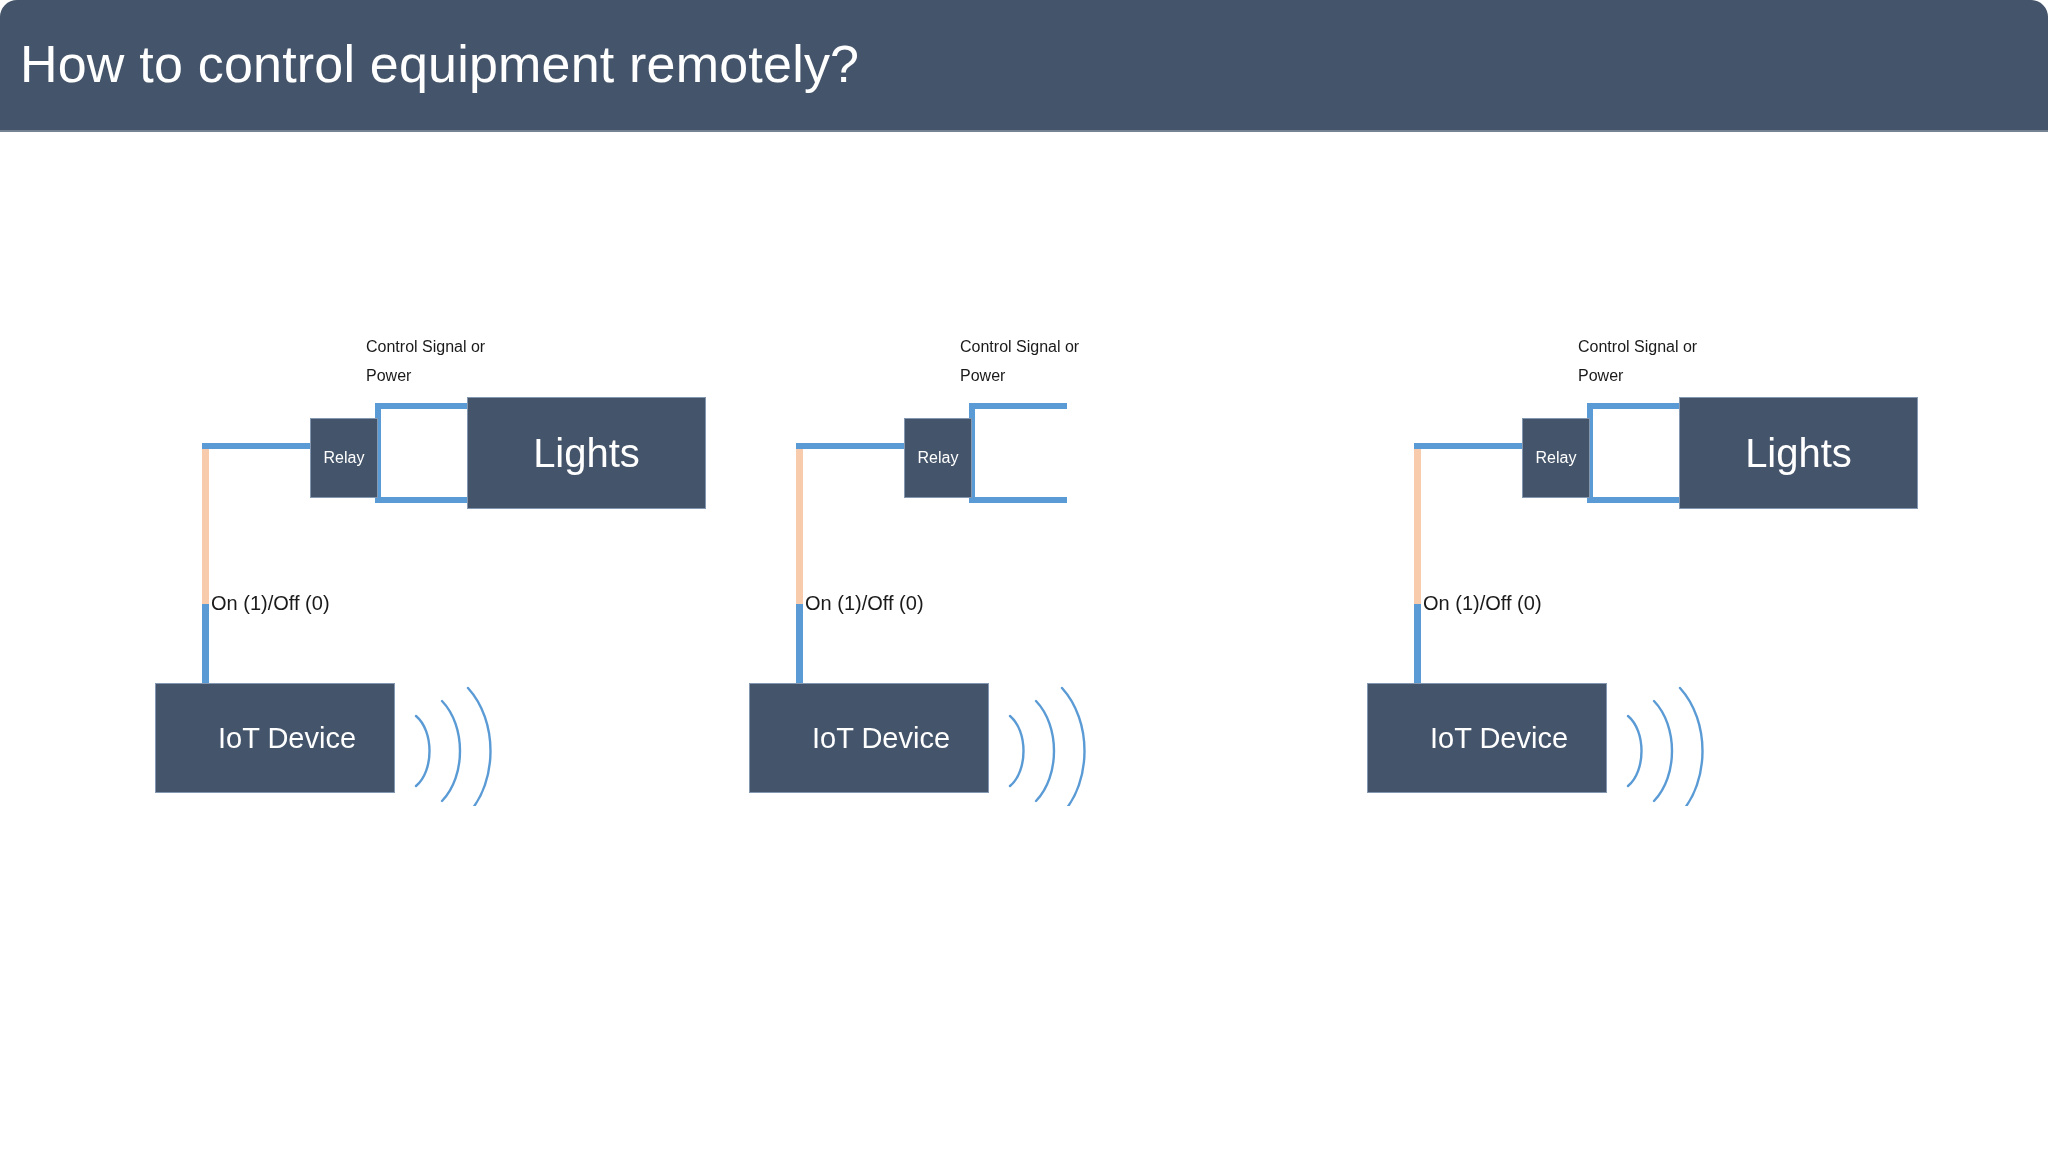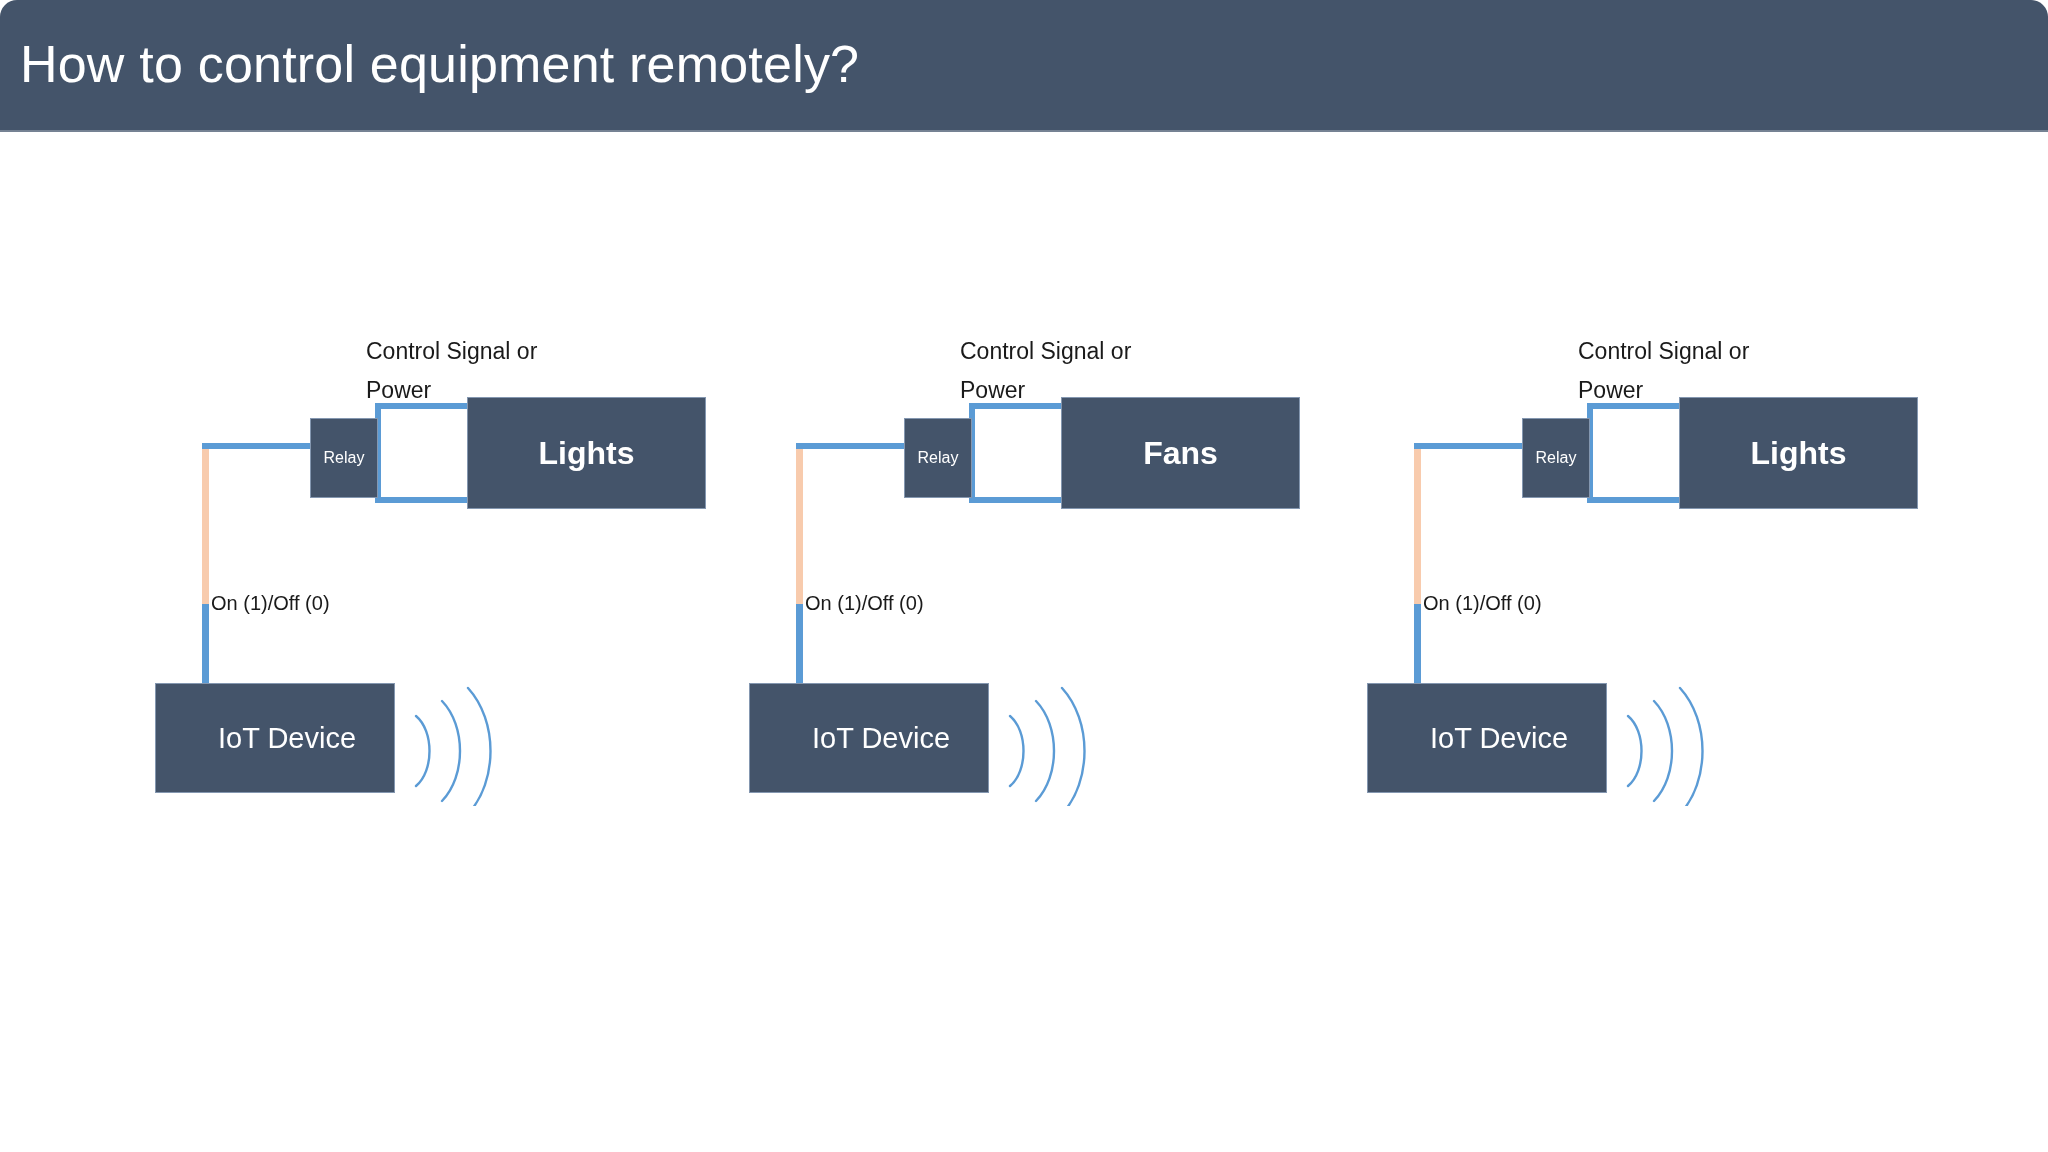--- a/index.html
+++ b/index.html
@@ -62,22 +62,22 @@
   #group-0 { left: 0px; }
   #group-1 { left: 594px; }
   #group-2 { left: 1212px; }
 
   
   .ctrl-label {
     position: absolute;
     left: 366px;
     top: 332px;
     width: 230px;
-    font-size: 23px;
-    line-height: 39px;
+    font-size: 16px;
+    line-height: 29px;
     color: #1a1a1a;
     white-space: pre-line;
   }
 
   
   .relay-box {
     position: absolute;
     left: 310px;
     top: 418px;
     width: 68px;
@@ -103,24 +103,24 @@
     width: 239px;
     height: 112px;
     background: #44546A;
     border: 1px solid #8497B0;
     box-sizing: border-box;
     display: flex;
     align-items: center;
     justify-content: center;
   }
   .equip-label {
-    font-size: 32px;
+    font-size: 40px;
     color: #FFFFFF;
     line-height: 1;
-    font-weight: 700;
+    font-weight: 400;
   }
 
   
   .iot-box {
     position: absolute;
     left: 155px;
     top: 683px;
     width: 240px;
     height: 110px;
     background: #44546A;
@@ -290,23 +290,20 @@
     <div class="wire-blue-v"></div>
     <div class="wire-blue-h"></div>
     <div class="wire-bracket-v"></div>
     <div class="wire-bracket-top"></div>
     <div class="wire-bracket-bot"></div>
 
     <div class="relay-box">
       <span class="relay-label">Relay</span>
     </div>
 
-    <div class="equip-box">
-      <span class="equip-label">Fans</span>
-    </div>
 
     <div class="onoff-label">On (1)/Off (0)</div>
 
     <div class="iot-box">
       <span class="iot-label">IoT Device</span>
     </div>
 
     <div class="waves">
       <svg width="120" height="130" viewBox="0 0 120 130" fill="none">
         <path d="M12 40 C30 55 30 95 12 110" stroke="#5B9BD5" stroke-width="2.4" fill="none" stroke-linecap="round"></path>

